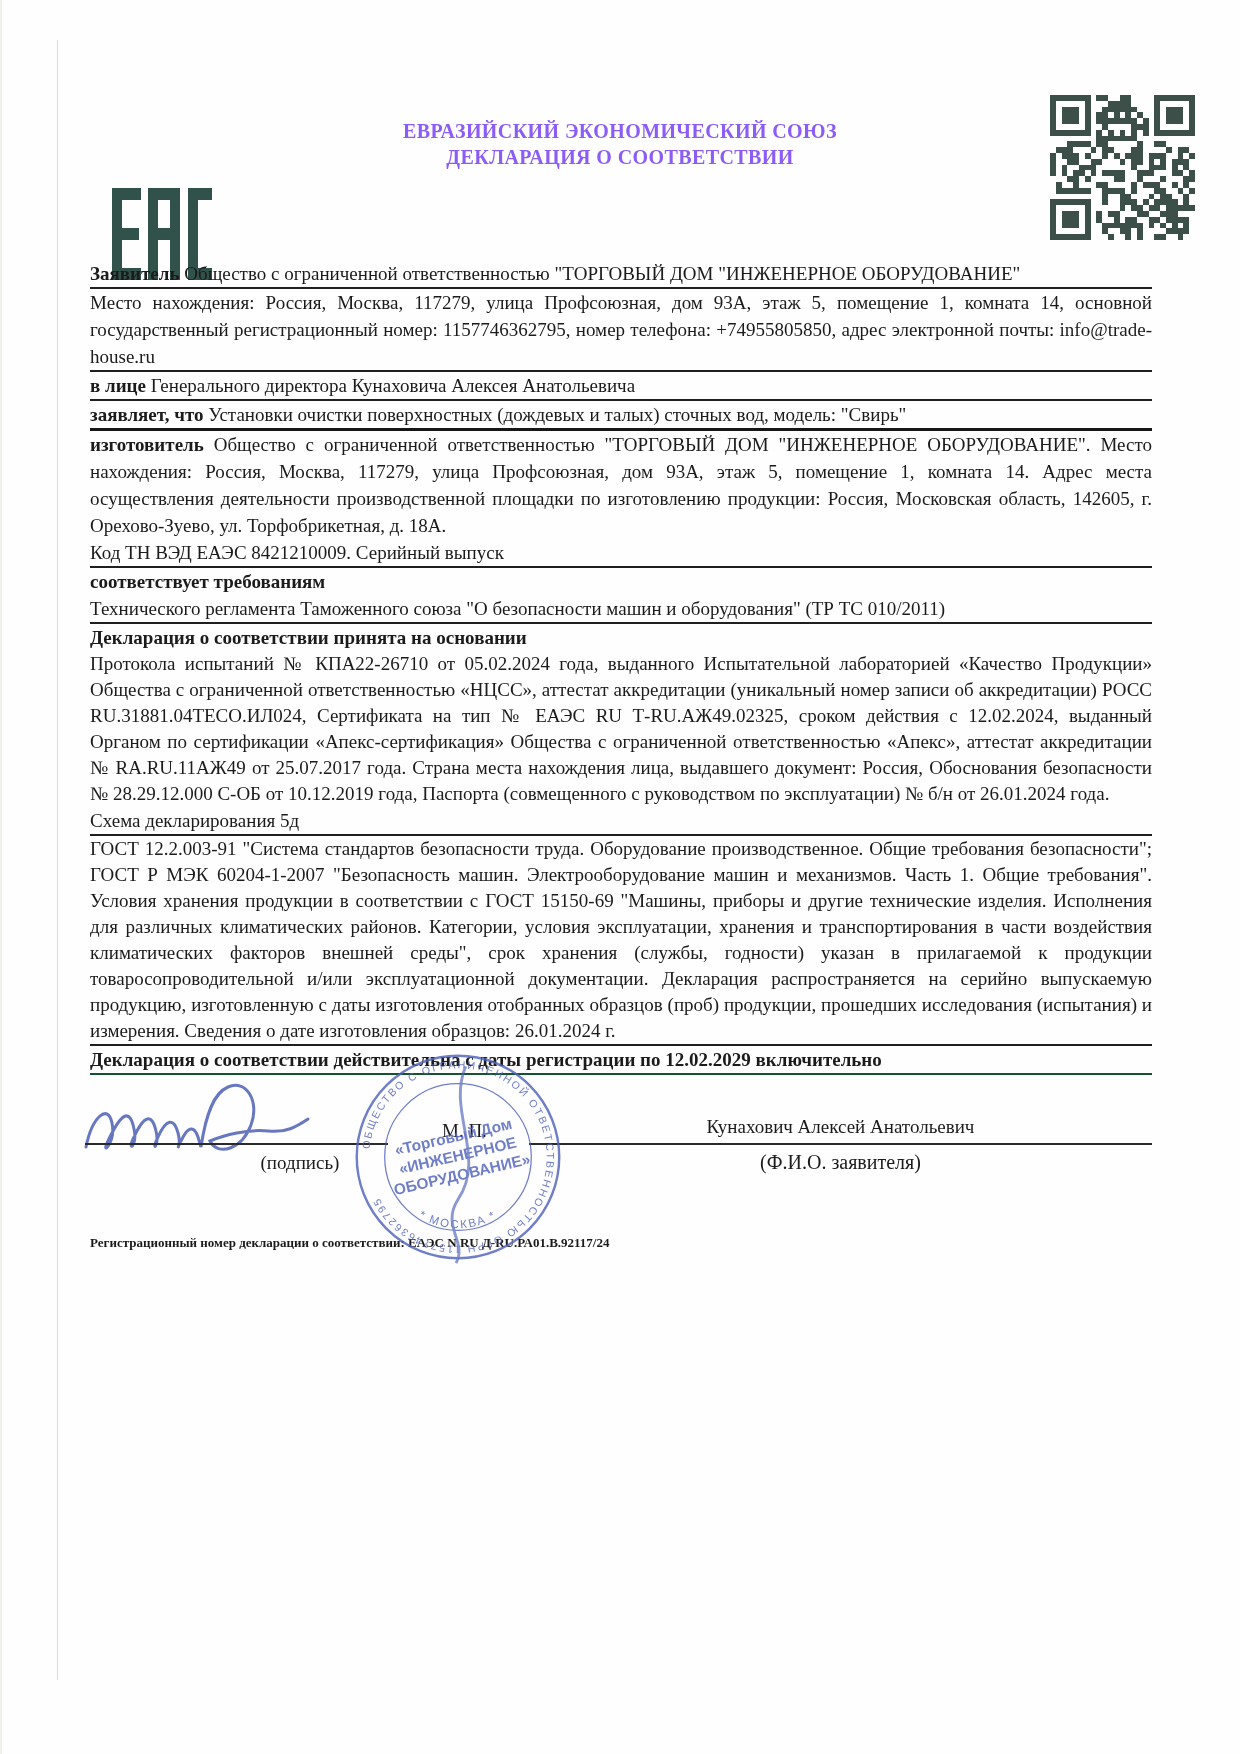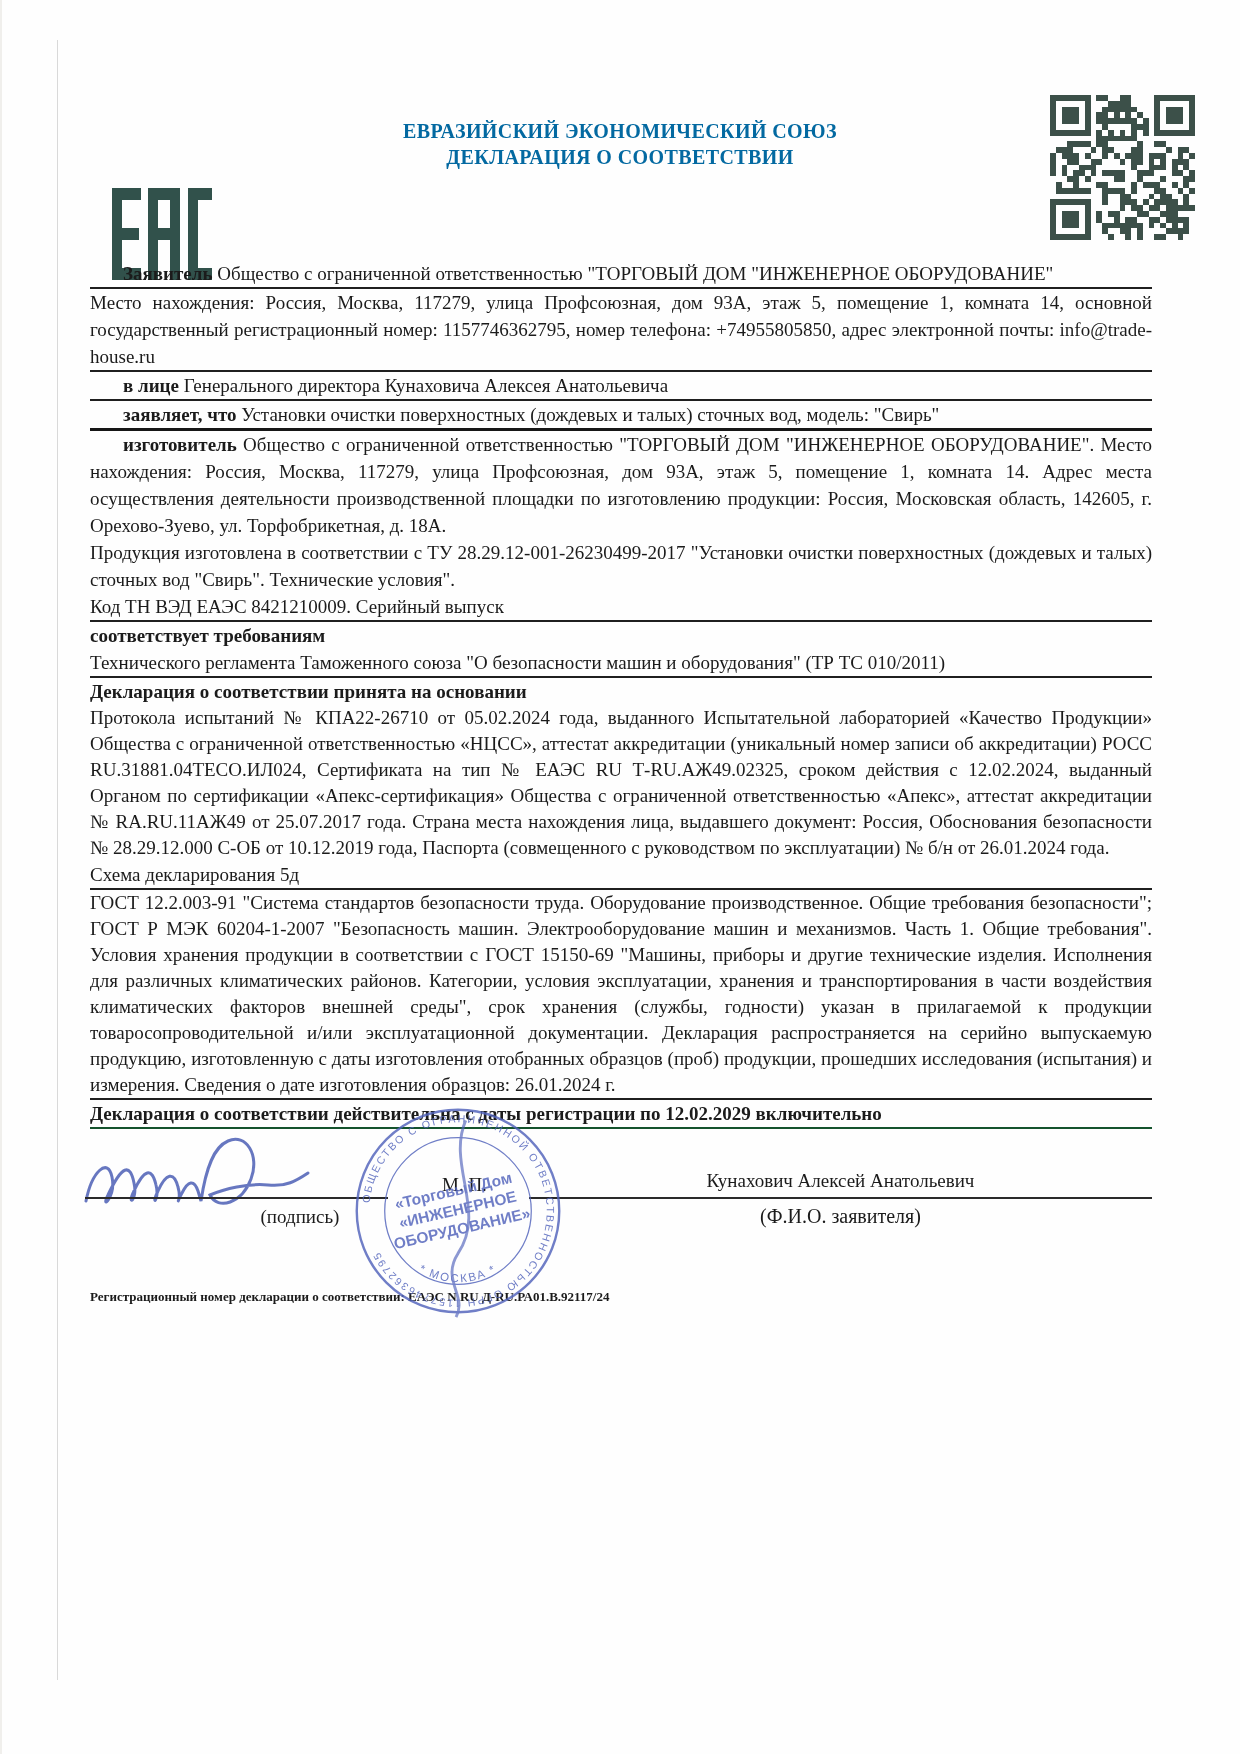--- a/index.html
+++ b/index.html
@@ -8,28 +8,28 @@
     background:#fefefe; overflow:hidden;
     font-family:"Liberation Serif","DejaVu Serif",serif;
     color:#1b1b1b;
   }
   .scan-edge{position:absolute; left:57px; top:40px; width:1px; height:1640px; background:#d9d9d9;}
   .scan-edge2{position:absolute; left:0; top:0; width:2px; height:1754px; background:#f0efec;}
 
   
   .header{position:absolute; left:0; top:0; width:1240px; height:258px;}
   .doc-title{position:absolute; left:0; top:118px; width:1240px; text-align:center;
-    font-weight:bold; font-size:20px; line-height:26px; color:#0369a1; letter-spacing:.4px;}
+    font-weight:bold; font-size:20px; line-height:26px; color:#8b5cf6; letter-spacing:.4px;}
   .eac-logo{position:absolute; left:112px; top:186px; width:100px; height:96px;}
   .qr{position:absolute; left:1050px; top:95px; width:145px; height:145px;}
 
   
   .content{position:absolute; left:90px; top:260px; width:1062px; font-size:19px; line-height:27px; text-align:justify;}
   .content p{margin:0; padding:0;}
-  .lead{font-weight:bold;margin-left:33px;}
+  .lead{font-weight:bold;}
   .sep{border-bottom:2px solid #1f1f1f; padding-bottom:2px; margin-bottom:3px;}
   .sep-thick{border-bottom:3px solid #161616; padding-bottom:2px; margin-bottom:3px;}
   .mt4{margin-top:4px;} .mt2{margin-top:2px;} .mt8{margin-top:8px;} .mt10{margin-top:10px;}
   .heading{font-weight:bold; text-align:left;}
   .tight{line-height:26px;}
 
   .validity{font-weight:bold; text-align:left; margin-top:3px;
     border-bottom:2px solid #14532d; padding-bottom:4px;}
 
   
@@ -319,21 +319,20 @@
 
     <p class="sep mt4"><span class="lead">в лице</span>
       <span>Генерального директора Кунаховича Алексея Анатольевича</span></p>
 
     <p class="sep-thick mt4"><span class="lead">заявляет, что</span>
       <span>Установки очистки поверхностных (дождевых и талых) сточных вод, модель: "Свирь"</span></p>
 
     <p class="mt4"><span class="lead">изготовитель</span>
       <span>Общество с ограниченной ответственностью "ТОРГОВЫЙ ДОМ "ИНЖЕНЕРНОЕ ОБОРУДОВАНИЕ". Место нахождения: Россия, Москва, 117279, улица Профсоюзная, дом 93А, этаж 5, помещение 1, комната 14. Адрес места осуществления деятельности производственной площадки по изготовлению продукции: Россия, Московская область, 142605, г. Орехово-Зуево, ул. Торфобрикетная, д. 18А.</span></p>
 
-    <p class="mt2">Продукция изготовлена в соответствии с ТУ 28.29.12-001-26230499-2017 "Установки очистки поверхностных (дождевых и талых) сточных вод "Свирь". Технические условия".</p>
 
     <p class="sep">Код ТН ВЭД ЕАЭС 8421210009. Серийный выпуск</p>
 
     <p class="heading mt2">соответствует требованиям</p>
 
     <p class="sep mt2">Технического регламента Таможенного союза "О безопасности машин и оборудования" (ТР ТС 010/2011)</p>
 
     <p class="heading mt4">Декларация о соответствии принята на основании</p>
 
     <p class="tight mt10">Протокола испытаний № КПА22-26710 от 05.02.2024 года, выданного Испытательной лабораторией «Качество Продукции» Общества с ограниченной ответственностью «НЦСС», аттестат аккредитации (уникальный номер записи об аккредитации) РОСС RU.31881.04ТЕСО.ИЛ024, Сертификата на тип № ЕАЭС RU Т-RU.АЖ49.02325, сроком действия с 12.02.2024, выданный Органом по сертификации «Апекс-сертификация» Общества с ограниченной ответственностью «Апекс», аттестат аккредитации № RA.RU.11АЖ49 от 25.07.2017 года. Страна места нахождения лица, выдавшего документ: Россия, Обоснования безопасности № 28.29.12.000 С-ОБ от 10.12.2019 года, Паспорта (совмещенного с руководством по эксплуатации) № б/н от 26.01.2024 года.</p>

